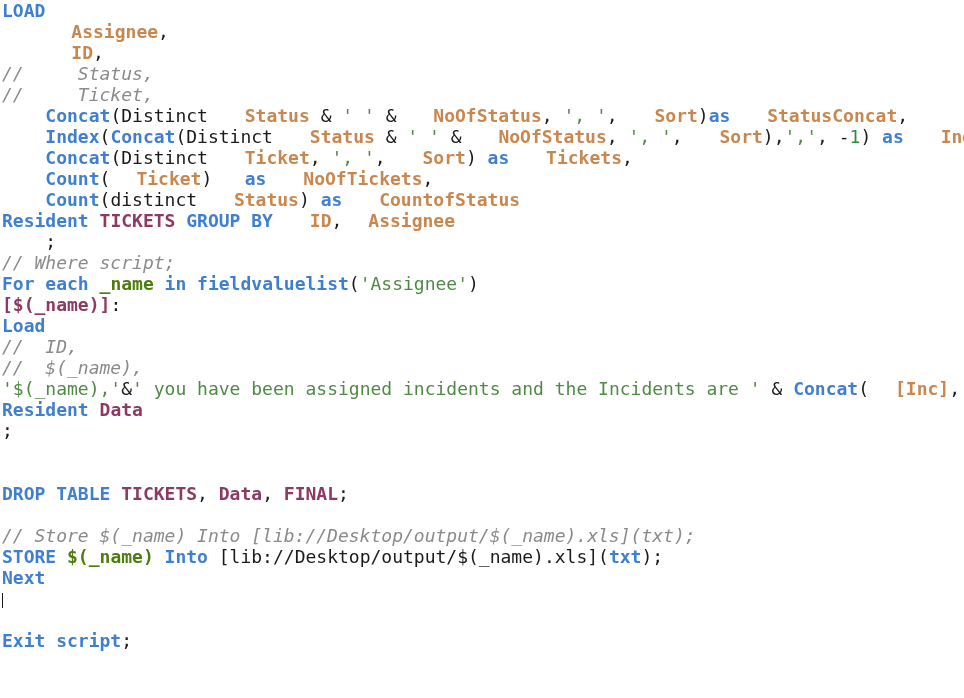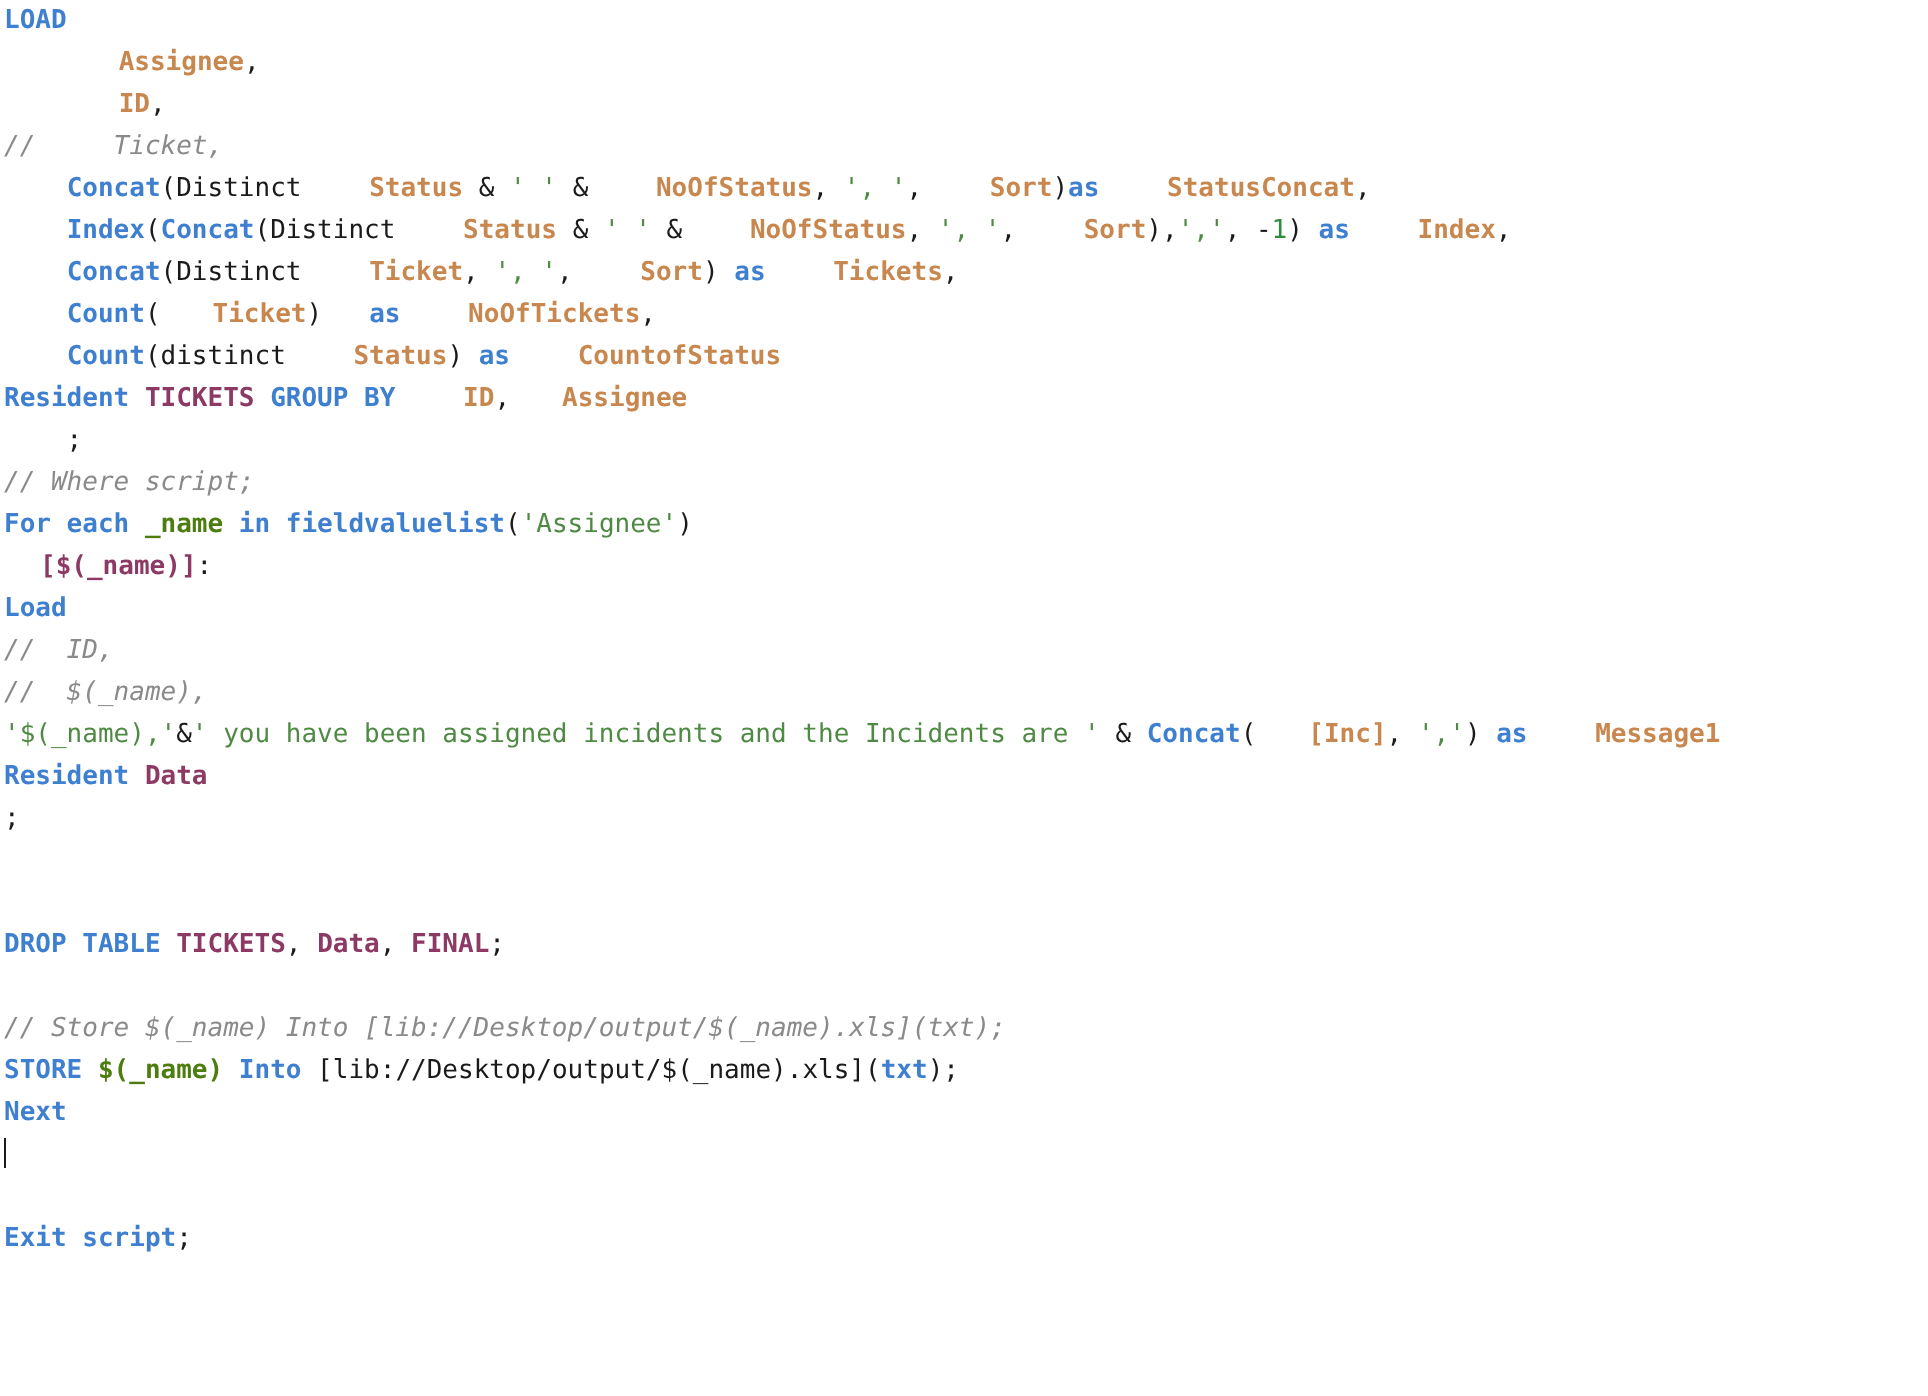--- a/index.html
+++ b/index.html
@@ -19,55 +19,56 @@
     width: 964px;
     height: 698px;
     background: #ffffff;
     padding: 0;
     box-sizing: border-box;
   }
 
   .code-line {
     height: 21px;
     line-height: 21px;
-    font-size: 13px;
+    font-size: 18px;
     white-space: pre;
     color: #1a1a1a;
     letter-spacing: 0px;
     padding-left: 2px;
   }
 
   
   .kw       { color: #3f7fd0; font-weight: bold; }   
   .fld      { color: #c8874e; font-weight: bold; margin-left: 26px; }   
   .cmt      { color: #8a8a8a; font-style: italic; }  
   .str      { color: #4f8a44; }                      
   .num      { color: #2e8b3d; }                      
   .tbl      { color: #8c3a63; font-weight: bold; }   
   .var      { color: #4d7c0f; font-weight: bold; }   
-  .lbl      { color: #8c3a63; font-weight: bold; margin-left: 18px; }   
+  .lbl      { color: #8c3a63; font-weight: bold; }   
   .pln      { color: #1a1a1a; }                      
 
   
   .caret {
     display: inline-block;
     width: 1px;
     height: 15px;
     background: #1a1a1a;
     vertical-align: -3px;
   }
 </style>
 </head>
 <body>
 
 <div id="editor">
   <div id="code-area">
       <div class="code-line"><span class="kw">LOAD</span></div>
       <div class="code-line"><span class="pln">    </span><span class="fld">Assignee</span><span class="pln">,</span></div>
       <div class="code-line"><span class="pln">    </span><span class="fld">ID</span><span class="pln">,</span></div>
+      <div class="code-line"><span class="cmt">//     Status,</span></div>
       <div class="code-line"><span class="cmt">//     Ticket,</span></div>
       <div class="code-line"><span class="pln">    </span><span class="kw">Concat</span><span class="pln">(Distinct </span><span class="fld">Status</span><span class="pln"> &amp; </span><span class="str">' '</span><span class="pln"> &amp; </span><span class="fld">NoOfStatus</span><span class="pln">, </span><span class="str">', '</span><span class="pln">, </span><span class="fld">Sort</span><span class="pln">)</span><span class="kw">as</span><span class="pln"> </span><span class="fld">StatusConcat</span><span class="pln">,</span></div>
       <div class="code-line"><span class="pln">    </span><span class="kw">Index</span><span class="pln">(</span><span class="kw">Concat</span><span class="pln">(Distinct </span><span class="fld">Status</span><span class="pln"> &amp; </span><span class="str">' '</span><span class="pln"> &amp; </span><span class="fld">NoOfStatus</span><span class="pln">, </span><span class="str">', '</span><span class="pln">, </span><span class="fld">Sort</span><span class="pln">),</span><span class="str">','</span><span class="pln">, -</span><span class="num">1</span><span class="pln">) </span><span class="kw">as</span><span class="pln"> </span><span class="fld">Index</span><span class="pln">,</span></div>
       <div class="code-line"><span class="pln">    </span><span class="kw">Concat</span><span class="pln">(Distinct </span><span class="fld">Ticket</span><span class="pln">, </span><span class="str">', '</span><span class="pln">, </span><span class="fld">Sort</span><span class="pln">) </span><span class="kw">as</span><span class="pln"> </span><span class="fld">Tickets</span><span class="pln">,</span></div>
       <div class="code-line"><span class="pln">    </span><span class="kw">Count</span><span class="pln">(</span><span class="fld">Ticket</span><span class="pln">)   </span><span class="kw">as</span><span class="pln"> </span><span class="fld">NoOfTickets</span><span class="pln">,</span></div>
       <div class="code-line"><span class="pln">    </span><span class="kw">Count</span><span class="pln">(distinct </span><span class="fld">Status</span><span class="pln">) </span><span class="kw">as</span><span class="pln"> </span><span class="fld">CountofStatus</span></div>
       <div class="code-line"><span class="kw">Resident</span><span class="pln"> </span><span class="tbl">TICKETS</span><span class="pln"> </span><span class="kw">GROUP BY</span><span class="pln"> </span><span class="fld">ID</span><span class="pln">,</span><span class="fld">Assignee</span></div>
       <div class="code-line"><span class="pln">    ;</span></div>
       <div class="code-line"><span class="cmt">// Where script;</span></div>
       <div class="code-line"><span class="kw">For each</span><span class="pln"> </span><span class="var">_name</span><span class="pln"> </span><span class="kw">in</span><span class="pln"> </span><span class="kw">fieldvaluelist</span><span class="pln">(</span><span class="str">'Assignee'</span><span class="pln">)</span></div>

